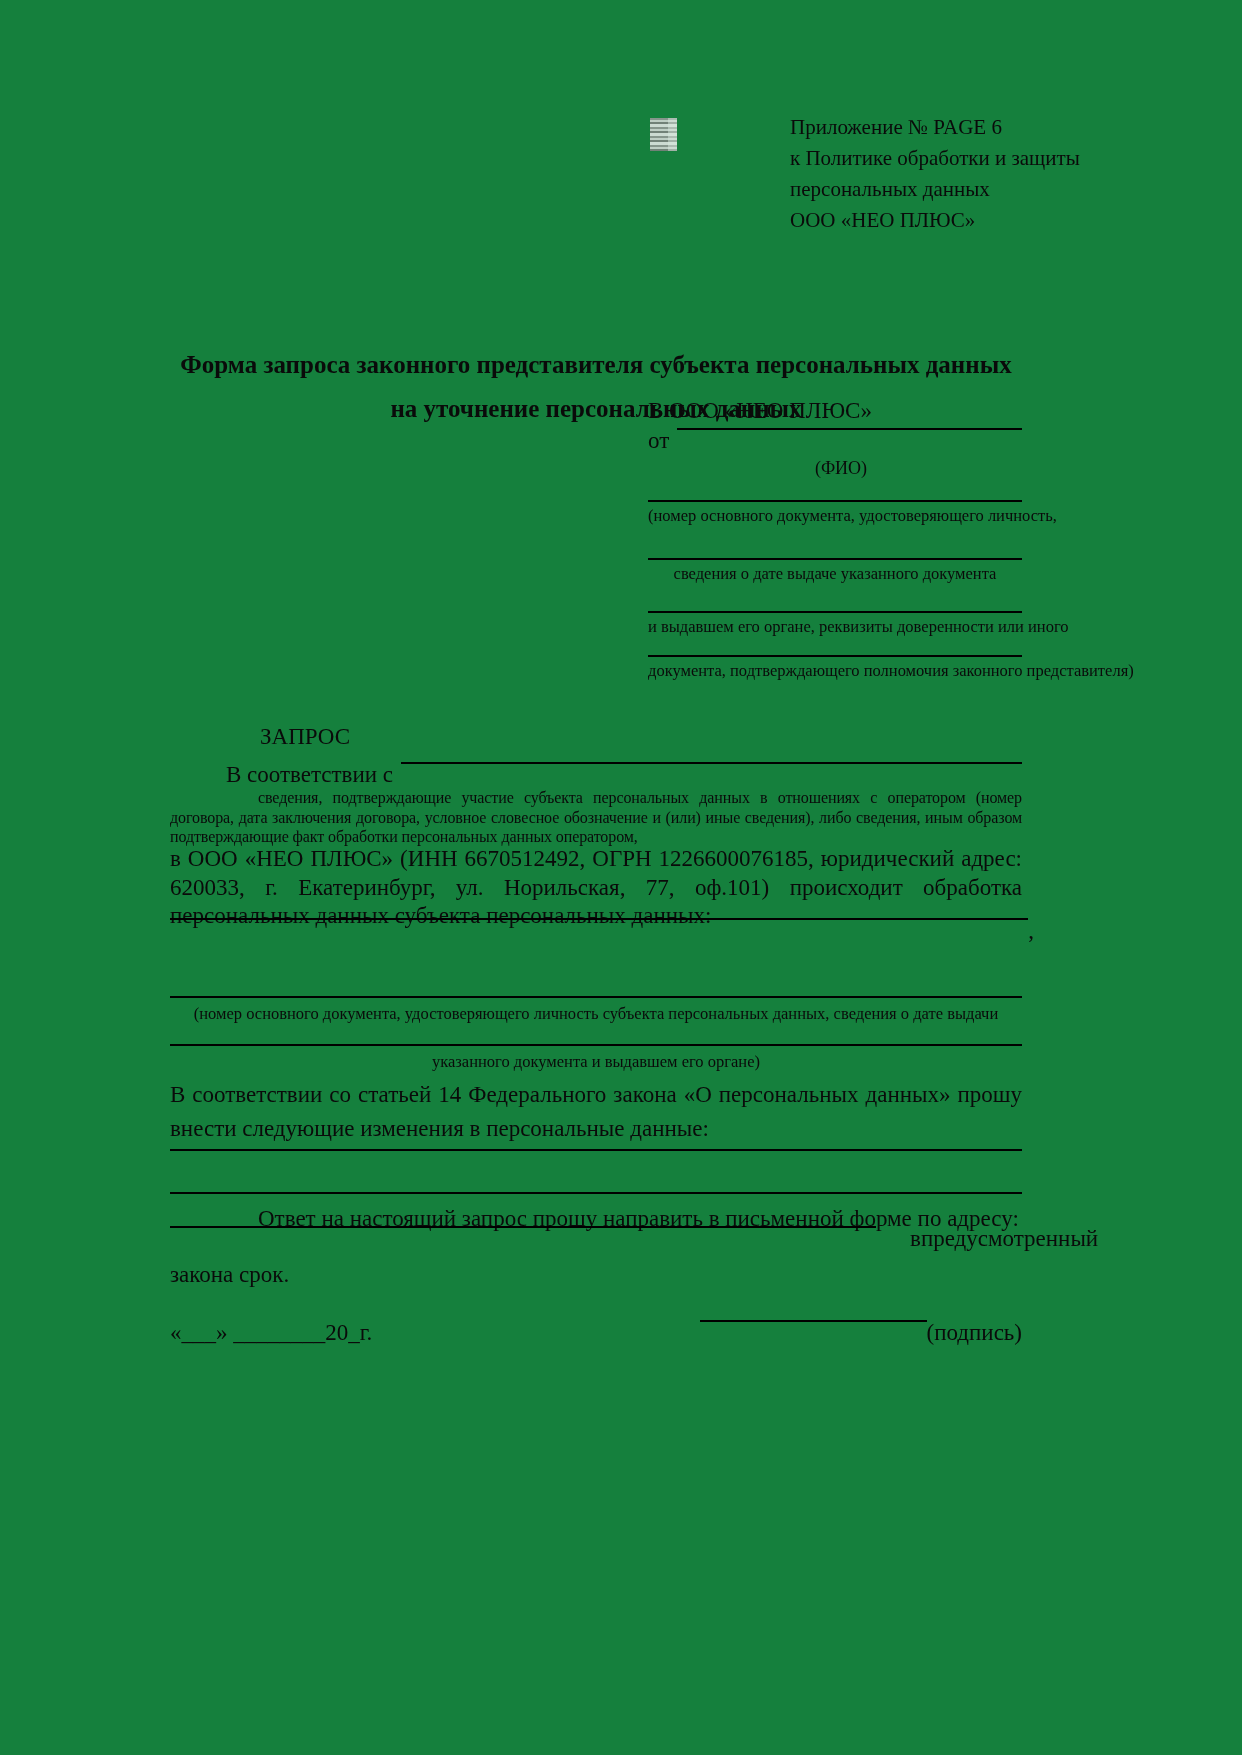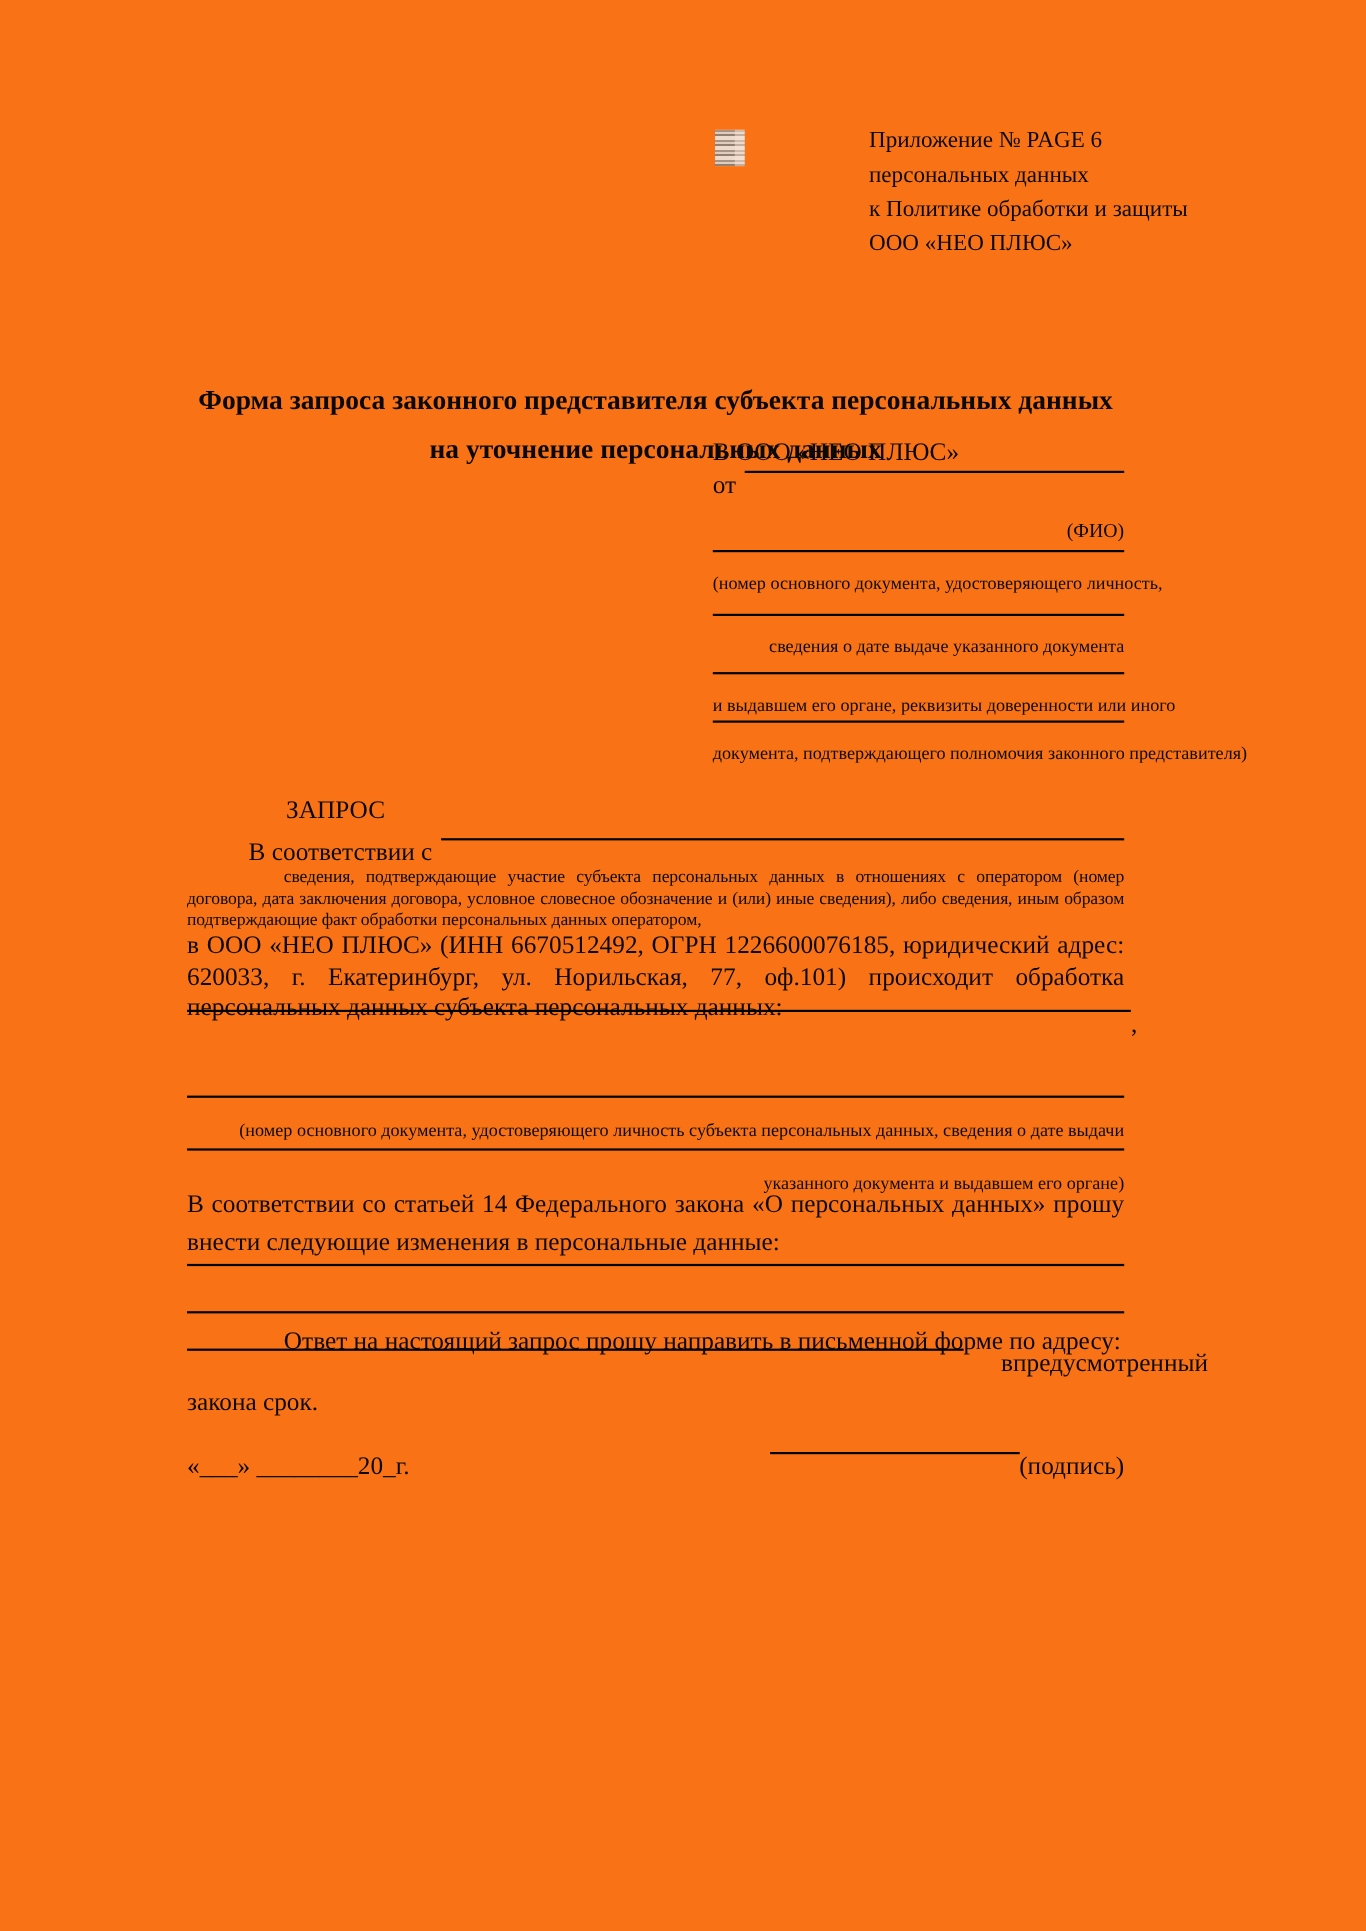--- a/index.html
+++ b/index.html
@@ -1,54 +1,54 @@
 <!DOCTYPE html>
 <html lang="ru"><head>
 <meta charset="utf-8">
 <style>
   html,body{margin:0;padding:0;background:#ffffff;}
   .page{
     position:relative;
     width:1242px;height:1755px;
     margin:0 auto;
-    background:#f97316;
+    background:#15803d;
     color:#0a0a0a;
     font-family:"Liberation Serif", "DejaVu Serif", serif;
     overflow:hidden;
   }
   .hdr{position:absolute;font-size:21px;line-height:31px;}
   .artifact{
     position:absolute;width:27px;height:33px;
     background:repeating-linear-gradient(180deg,#9a9a9a 0 2px,#dcdcdc 2px 4px,#828282 4px 6px,#ececec 6px 9px);
     opacity:.85;
   }
   .artifact .half{position:absolute;right:0;top:0;width:9px;height:100%;background:rgba(255,255,255,.45);}
   .title{position:absolute;text-align:center;font-weight:bold;font-size:25px;line-height:44px;margin-top:43px;}
   .t23{font-size:23px;line-height:26px;}
   .abs{position:absolute;}
   .row{position:absolute;display:flex;}
   .fill{flex:1 1 auto;border-bottom:2.5px solid #000;margin-bottom:2px;height:0;}
   .rule{position:absolute;border-top:2.5px solid #000;height:0;}
-  .cap{position:absolute;text-align:right;font-size:16.5px;line-height:21px;white-space:nowrap;margin-top:14px;}
+  .cap{position:absolute;text-align:center;font-size:16.5px;line-height:21px;white-space:nowrap;}
   .para{position:absolute;font-size:23px;line-height:28.5px;text-align:justify;}
   .note{position:absolute;font-size:16px;line-height:19.5px;text-align:justify;text-indent:88px;letter-spacing:-0.1px;}
 </style>
 </head>
 <body>
 
 <div class="page">
 
   <div class="artifact" style="left:650px;top:118px">
     <div class="half"></div>
   </div>
 
   <div class="hdr" style="left:790px;top:112px">
     <div>Приложение №  PAGE 6</div>
+    <div>к Политике обработки и защиты</div>
     <div>персональных данных</div>
-    <div>к Политике обработки и защиты</div>
     <div>ООО «НЕО ПЛЮС»</div>
   </div>
 
   <div class="title" style="left:170px;top:300px;width:852px">
     <div>Форма запроса законного представителя субъекта персональных данных</div>
     <div>на уточнение персональных данных</div>
   </div>
 
   <div class="t23 abs" style="left:648px;top:398px">В ООО «НЕО ПЛЮС»</div>
 

